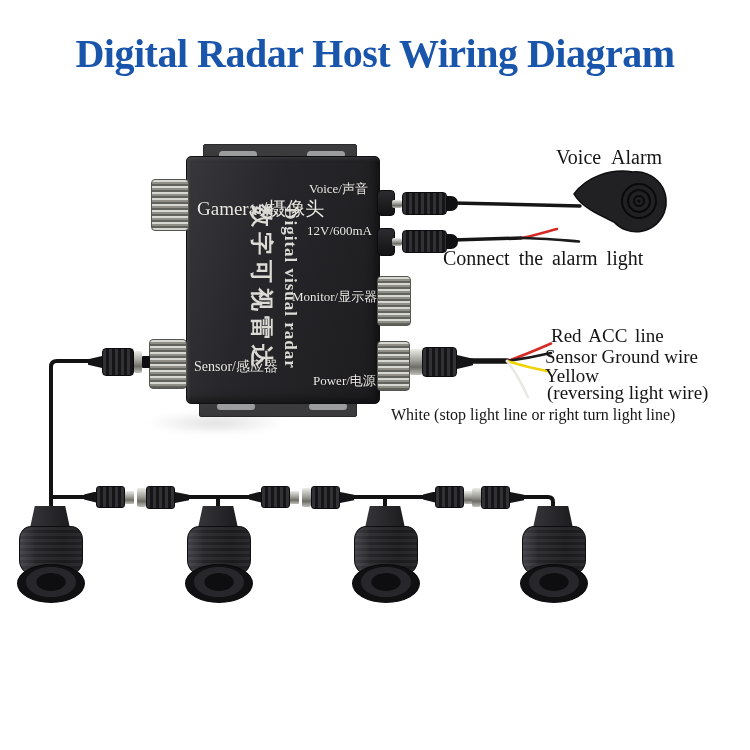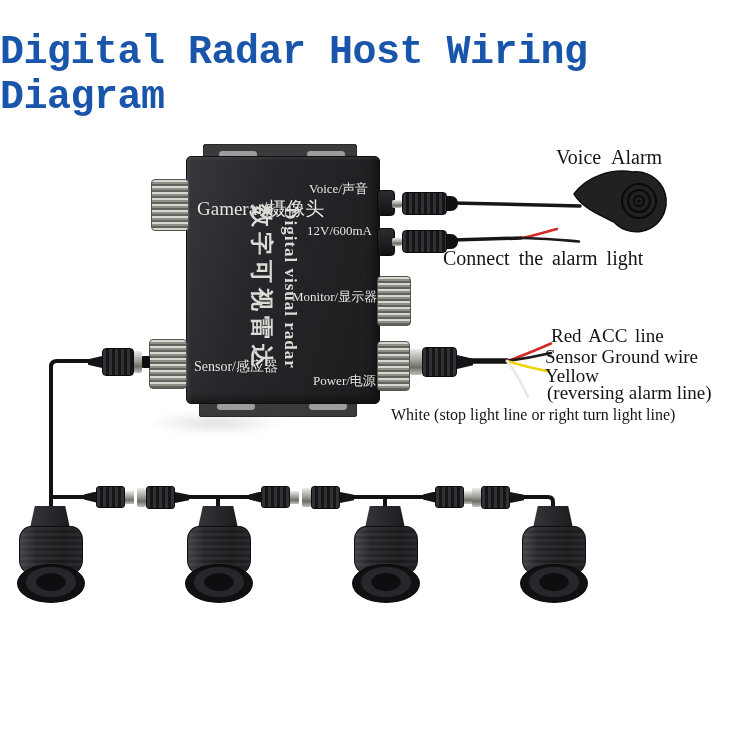--- a/index.html
+++ b/index.html
@@ -1,21 +1,21 @@
 <!DOCTYPE html>
 <html><head>
 <meta charset="utf-8">
 <style>
   html,body{margin:0;padding:0;background:#ffffff;}
   #canvas{position:relative;width:750px;height:750px;background:#ffffff;overflow:hidden;
           font-family:"Liberation Serif", serif;}
 
   
-  #title{position:absolute;top:30px;left:0;width:750px;text-align:left;
-         font-family:Liberation Mono, monospace;font-weight:bold;font-size:40px;
+  #title{position:absolute;top:30px;left:0;width:750px;text-align:center;
+         font-family:Liberation Serif, serif;font-weight:bold;font-size:40px;
          letter-spacing:-0.5px;color:#1a55ac;}
 
   
   #wires{position:absolute;left:0;top:0;}
 
   
   .bracket{position:absolute;background:#3b3b3e;border-radius:2px;border:1px solid #2a2a2d;}
   .slot{position:absolute;background:#9b9c9e;border-radius:3.5px;height:7px;width:38px;}
 
   
@@ -209,16 +209,16 @@
     <span class="cap"></span>
     <span class="body"></span>
     <span class="face"></span>
   </div>
 
   <div class="note" style="left:443px;top:247px;font-size:20px;word-spacing:4px;">Connect the alarm light</div>
   <div class="note" style="left:556px;top:146px;font-size:20px;word-spacing:6px;">Voice Alarm</div>
   <div class="note" style="left:551px;top:325px;font-size:19px;word-spacing:3px;">Red ACC line</div>
   <div class="note" style="left:545px;top:346px;font-size:19px;">Sensor Ground wire</div>
   <div class="note" style="left:545px;top:365px;font-size:19px;text-align:right;">Yellow</div>
-  <div class="note" style="left:547px;top:382px;font-size:19px;">(reversing alarm line)</div>
+  <div class="note" style="left:547px;top:382px;font-size:19px;">(reversing light wire)</div>
   <div class="note" style="left:391px;top:406px;font-size:16px;">White (stop light line or right turn light line)</div>
 
 </div>
 
 </body></html>

